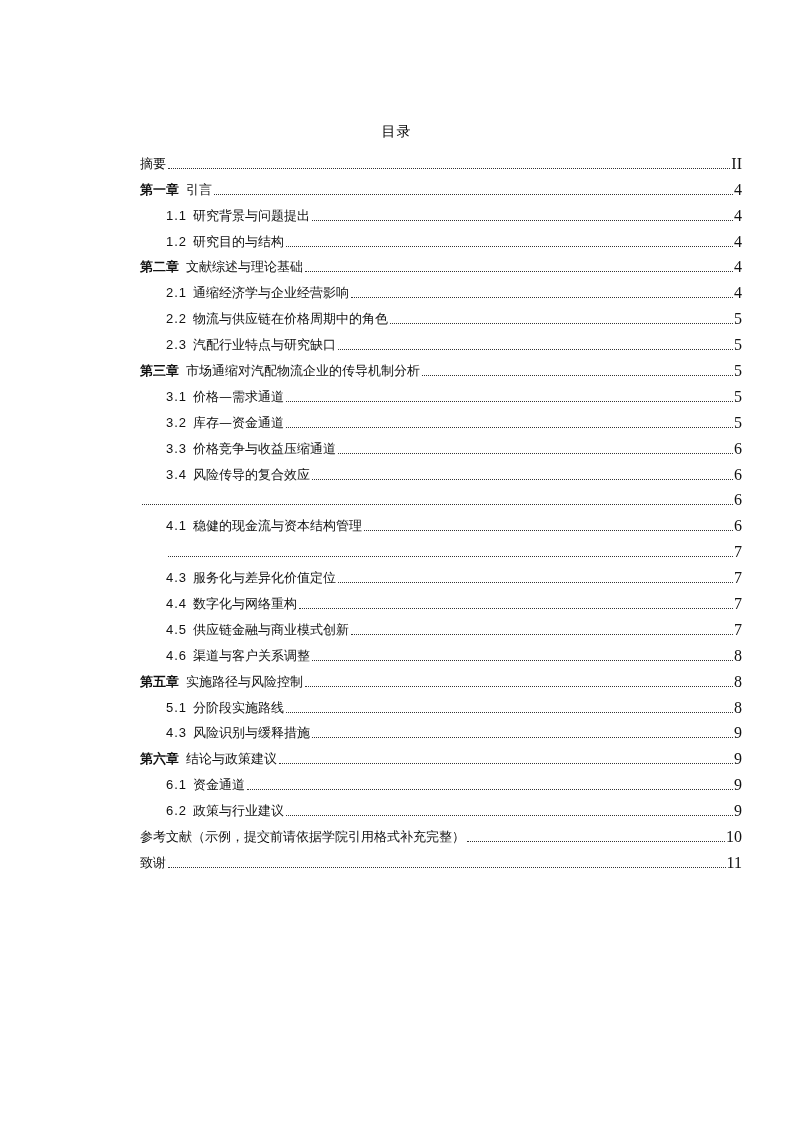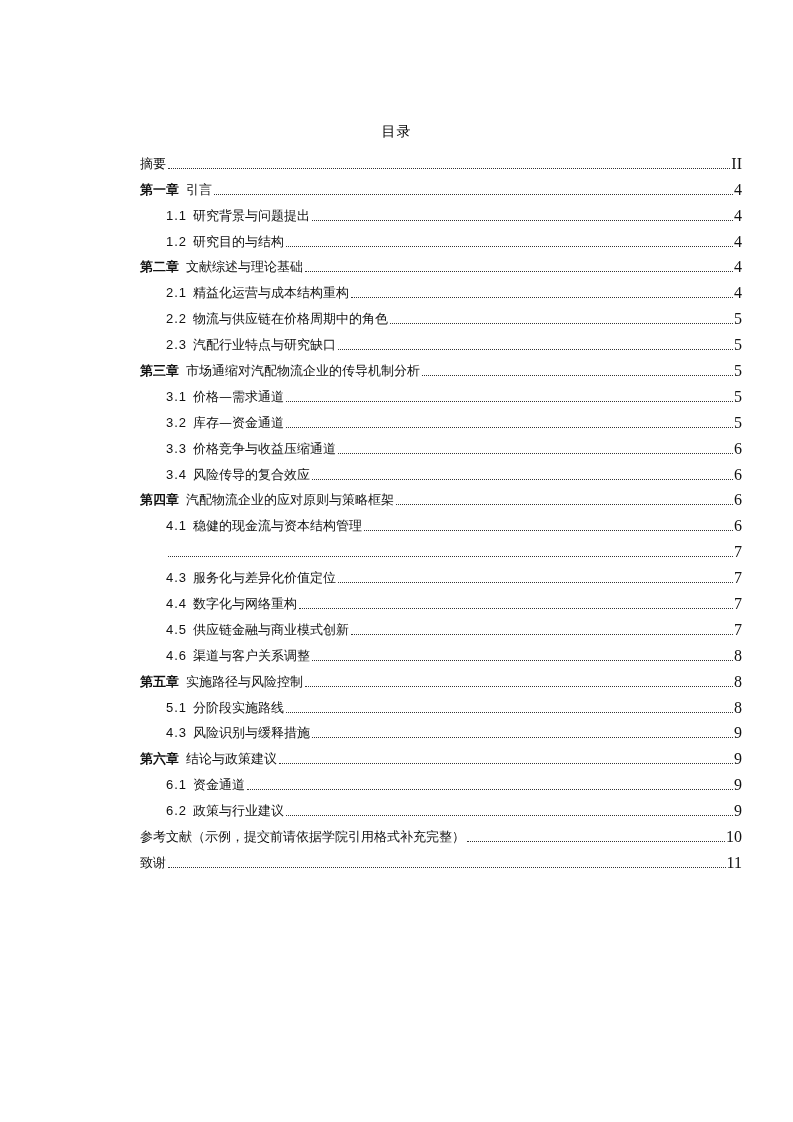--- a/index.html
+++ b/index.html
@@ -51,21 +51,21 @@
         <span class="label"><span class="num-label">1.2</span><span>研究目的与结构</span></span>
         <span class="dots"></span>
         <span class="page-num">4</span>
       </div>
       <div class="toc-row chapter">
         <span class="label"><span class="num-label">第二章</span><span>文献综述与理论基础</span></span>
         <span class="dots"></span>
         <span class="page-num">4</span>
       </div>
       <div class="toc-row sub">
-        <span class="label"><span class="num-label">2.1</span><span>精益化运营与成本结构重构</span></span>
+        <span class="label"><span class="num-label">2.1</span><span>通缩经济学与企业经营影响</span></span>
         <span class="dots"></span>
         <span class="page-num">4</span>
       </div>
       <div class="toc-row sub">
         <span class="label"><span class="num-label">2.2</span><span>物流与供应链在价格周期中的角色</span></span>
         <span class="dots"></span>
         <span class="page-num">5</span>
       </div>
       <div class="toc-row sub">
         <span class="label"><span class="num-label">2.3</span><span>汽配行业特点与研究缺口</span></span>
@@ -91,21 +91,20 @@
         <span class="label"><span class="num-label">3.3</span><span>价格竞争与收益压缩通道</span></span>
         <span class="dots"></span>
         <span class="page-num">6</span>
       </div>
       <div class="toc-row sub">
         <span class="label"><span class="num-label">3.4</span><span>风险传导的复合效应</span></span>
         <span class="dots"></span>
         <span class="page-num">6</span>
       </div>
       <div class="toc-row chapter">
-        <span class="label"><span class="num-label">第四章</span><span>汽配物流企业的应对原则与策略框架</span></span>
         <span class="dots"></span>
         <span class="page-num">6</span>
       </div>
       <div class="toc-row sub">
         <span class="label"><span class="num-label">4.1</span><span>稳健的现金流与资本结构管理</span></span>
         <span class="dots"></span>
         <span class="page-num">6</span>
       </div>
       <div class="toc-row sub">
         <span class="dots"></span>

